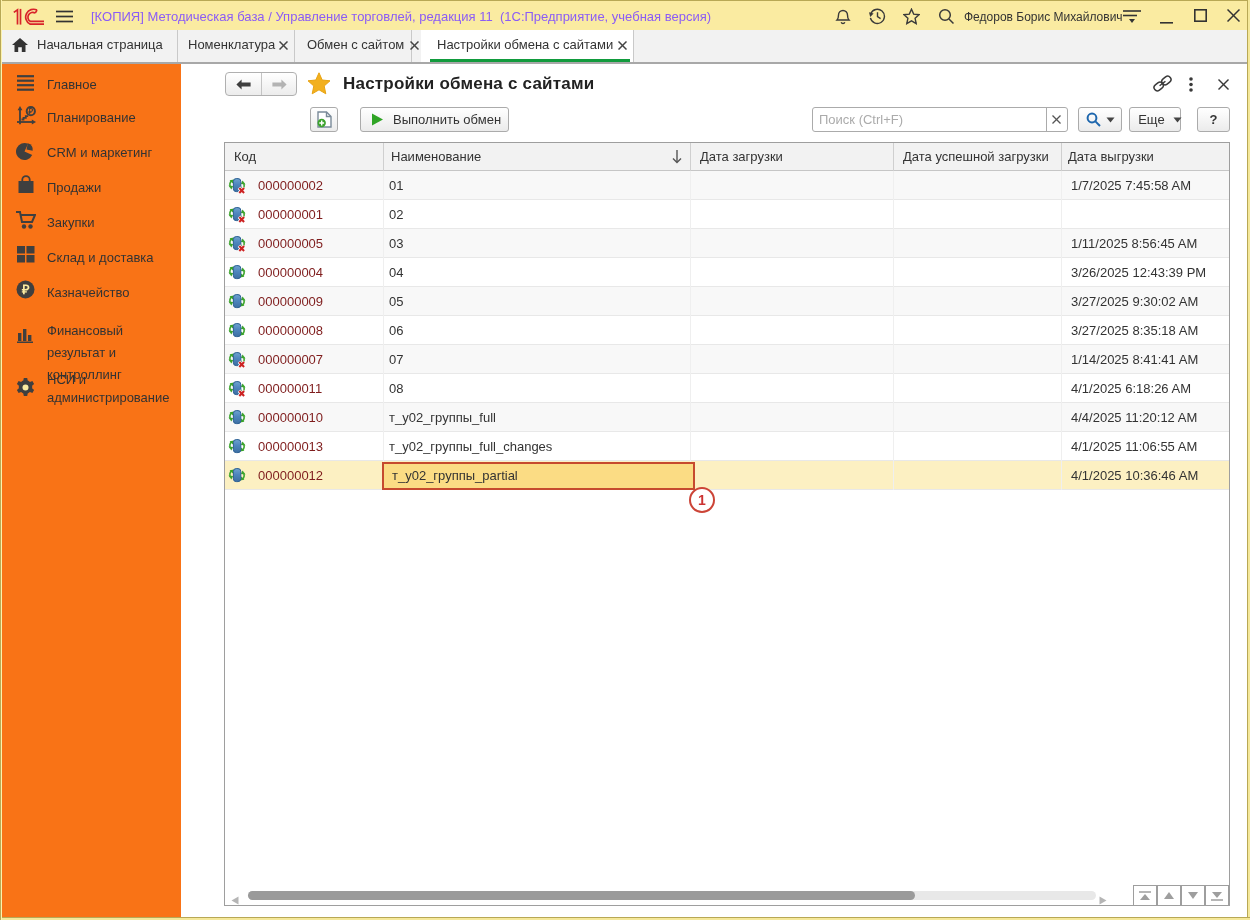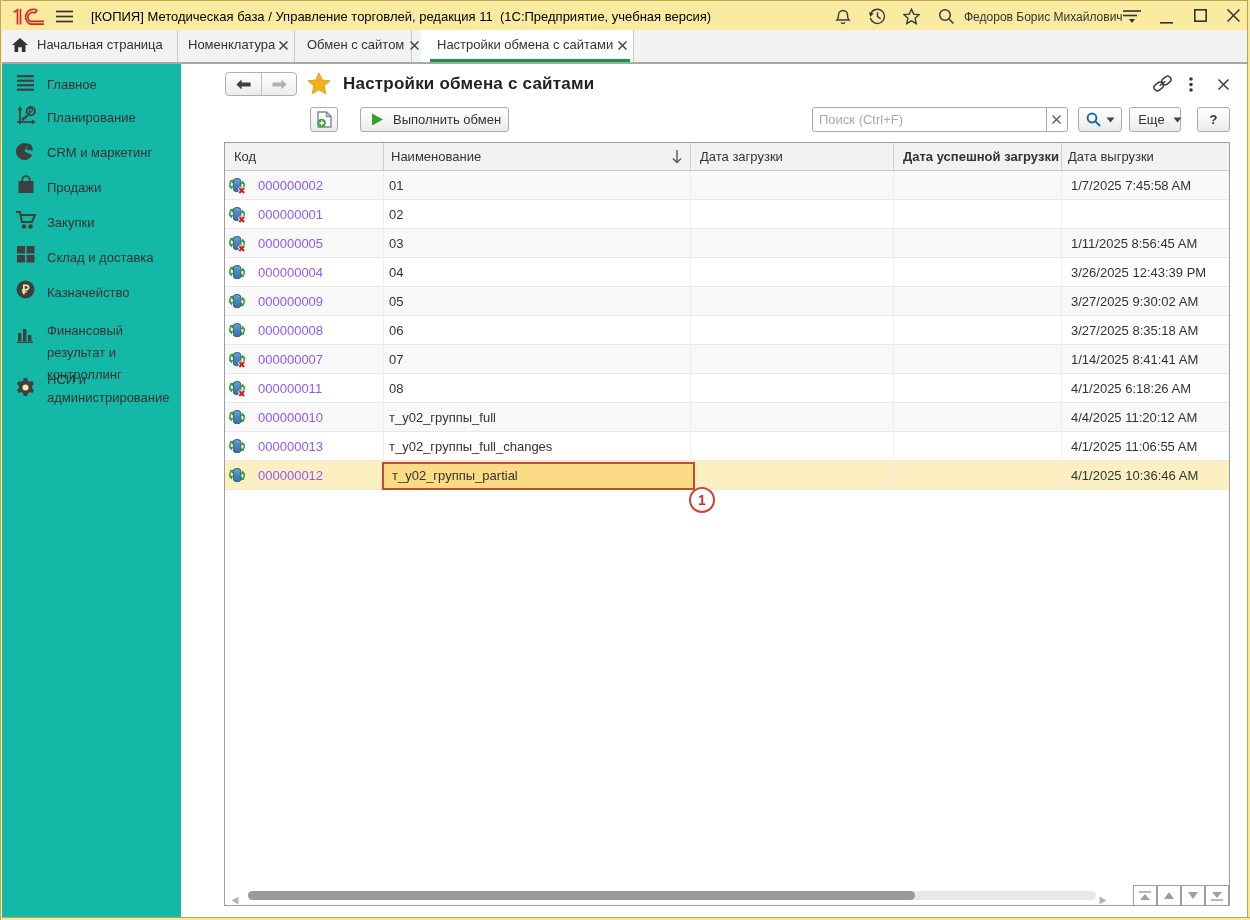--- a/index.html
+++ b/index.html
@@ -1,32 +1,32 @@
 <!DOCTYPE html>
 <html><head>
 <meta charset="utf-8">
 <style>
 * { margin:0; padding:0; box-sizing:border-box; }
 html,body { width:1250px; height:920px; overflow:hidden; }
 body { font-family:"Liberation Sans", sans-serif; position:relative; background:#fff; }
 .abs { position:absolute; }
 #topbar { left:0; top:0; width:1250px; height:30px; background:#FAEBA1; border-top:1px solid #B8A855; }
 #tabbar { left:0; top:30px; width:1250px; height:34px; background:#F2F2F2; border-bottom:2px solid #A8A8A8; z-index:10; }
-#sidebar { left:0; top:61px; width:181px; height:856px; background:#14b8a6; }
+#sidebar { left:0; top:61px; width:181px; height:856px; background:#f97316; }
 #content { left:211px; top:61px; width:1036px; height:856px; background:#fff; }
 #frameright { left:1247px; top:0; width:3px; height:920px; border-left:1px solid #B8A855; background:#F5E89A; z-index:20; }
 #framebottom { left:0; top:917px; width:1250px; height:3px; border-top:1px solid #B8A855; background:#F5E89A; z-index:20; }
 #frameleft { left:0; top:0; width:2px; height:920px; border-left:1px solid #B8A855; background:#FCF2AE; z-index:20; }
 .t12 { font-size:12px; color:#333; }
 .t13 { font-size:13px; color:#333; }
 .btn { height:25px; border:1px solid #ABABAB; border-radius:3px; background:linear-gradient(#ffffff,#ebebeb); font-size:13px; color:#333; text-align:center; line-height:23px; }
 .navb { top:824px; width:24px; height:21px; border:1px solid #9E9E9E; background:#fff; text-align:center; padding-top:5px; }
 .navb svg { display:block; margin:0 auto; }
 .row { position:absolute; left:0; width:1004px; height:29px; border-bottom:1px solid #E8E8E8; }
-.row .code { position:absolute; left:33px; top:7px; font-size:13px; color:#8b5cf6; }
+.row .code { position:absolute; left:33px; top:7px; font-size:13px; color:#7f1d1d; }
 .row .name { position:absolute; left:164px; top:7px; font-size:13px; color:#333; }
 .row .dt { position:absolute; left:846px; top:7px; font-size:13px; color:#333; }
 .row svg.ic { position:absolute; left:2px; top:5px; }
 .colsep { position:absolute; top:0; width:1px; background:#EFEFEF; }
 </style>
 </head>
 <body>
 <div id="topbar" class="abs">
   <svg class="abs" style="left:13px;top:7px;" width="32" height="17" viewBox="0 0 32 17">
     <g fill="none" stroke="#D8232A" stroke-width="1.7">
@@ -37,21 +37,21 @@
       <path d="M24.0,2.1 L22.2,5.1"></path>
     </g>
   </svg>
   <svg class="abs" style="left:56px;top:9px;" width="17" height="13" viewBox="0 0 17 13">
     <g stroke="#333" stroke-width="1.7">
         <path d="M0,1.5 H17"></path>
         <path d="M0,6.5 H17"></path>
         <path d="M0,11.5 H17"></path>
       </g>
   </svg>
-  <div class="abs" style="left:91px;top:8px;white-space:nowrap;font-size:13px;color:#000000;">[КОПИЯ] Методическая база / Управление торговлей, редакция 11&nbsp; (1С:Предприятие, учебная версия)</div>
+  <div class="abs" style="left:91px;top:8px;white-space:nowrap;font-size:13px;color:#8b5cf6;">[КОПИЯ] Методическая база / Управление торговлей, редакция 11&nbsp; (1С:Предприятие, учебная версия)</div>
   <svg class="abs" style="left:835px;top:7px;" width="16" height="17" viewBox="0 0 16 17">
     <g fill="none" stroke="#3a3a3a" stroke-width="1.4">
         <path d="M2,12 C2,12 3.5,10.5 3.5,7 a4.5,4.5 0 0 1 9,0 C12.5,10.5 14,12 14,12 Z"></path>
         <path d="M6.2,14.3 a1.9,1.9 0 0 0 3.6,0"></path>
       </g>
   </svg>
   <svg class="abs" style="left:869px;top:7px;" width="17" height="17" viewBox="0 0 17 17">
     <g fill="none" stroke="#3a3a3a" stroke-width="1.4">
         <path d="M1.8,5.6 A7.1,7.1 0 1 1 1.4,9.9"></path>
         <path d="M8.5,4.3 V8.7 L11.6,10.6"></path>
@@ -288,21 +288,21 @@
   <svg class="abs" style="left:962px;top:56px;" width="9" height="6" viewBox="0 0 9 6">
       <path d="M0.5,0.5 L4.5,5.5 L8.5,0.5 Z" fill="#444"></path>
     </svg>
   <div class="btn abs" style="left:986px;top:46px;width:33px;font-weight:bold;">?</div>
 
   <div id="tablebox" class="abs" style="left:13px;top:81px;width:1006px;height:764px;border:1px solid #9E9E9E;background:#fff;"></div>
   <div class="abs" style="left:14px;top:82px;width:1004px;height:28px;background:#F2F2F2;border-bottom:1px solid #C6C6C6;"></div>
   <div class="abs t13" style="left:23px;top:88px;">Код</div>
   <div class="abs t13" style="left:180px;top:88px;">Наименование</div>
   <div class="abs t13" style="left:489px;top:88px;">Дата загрузки</div>
-  <div class="abs t13" style="left:692px;top:88px;font-weight:bold;">Дата успешной загрузки</div>
+  <div class="abs t13" style="left:692px;top:88px;">Дата успешной загрузки</div>
   <div class="abs t13" style="left:857px;top:88px;">Дата выгрузки</div>
   <svg class="abs" style="left:461px;top:89px;" width="10" height="14" viewBox="0 0 10 14">
       <g stroke="#555" stroke-width="1.4" fill="none">
         <path d="M5,0 V12"></path>
         <path d="M1,8.5 L5,12.5 L9,8.5"></path>
       </g>
     </svg>
   <div class="abs" style="left:172px;top:82px;width:1px;height:28px;background:#CFCFCF;"></div>
   <div class="abs" style="left:479px;top:82px;width:1px;height:28px;background:#CFCFCF;"></div>
   <div class="abs" style="left:682px;top:82px;width:1px;height:28px;background:#CFCFCF;"></div>

